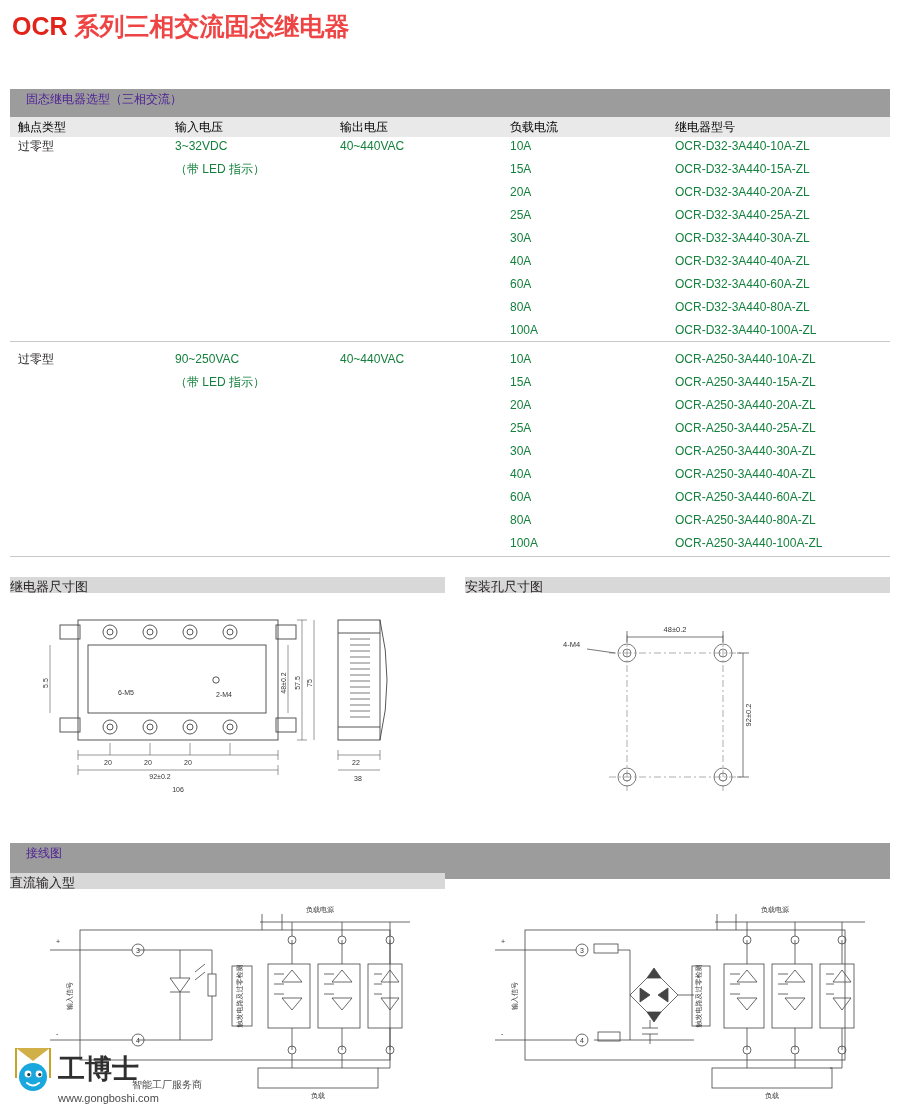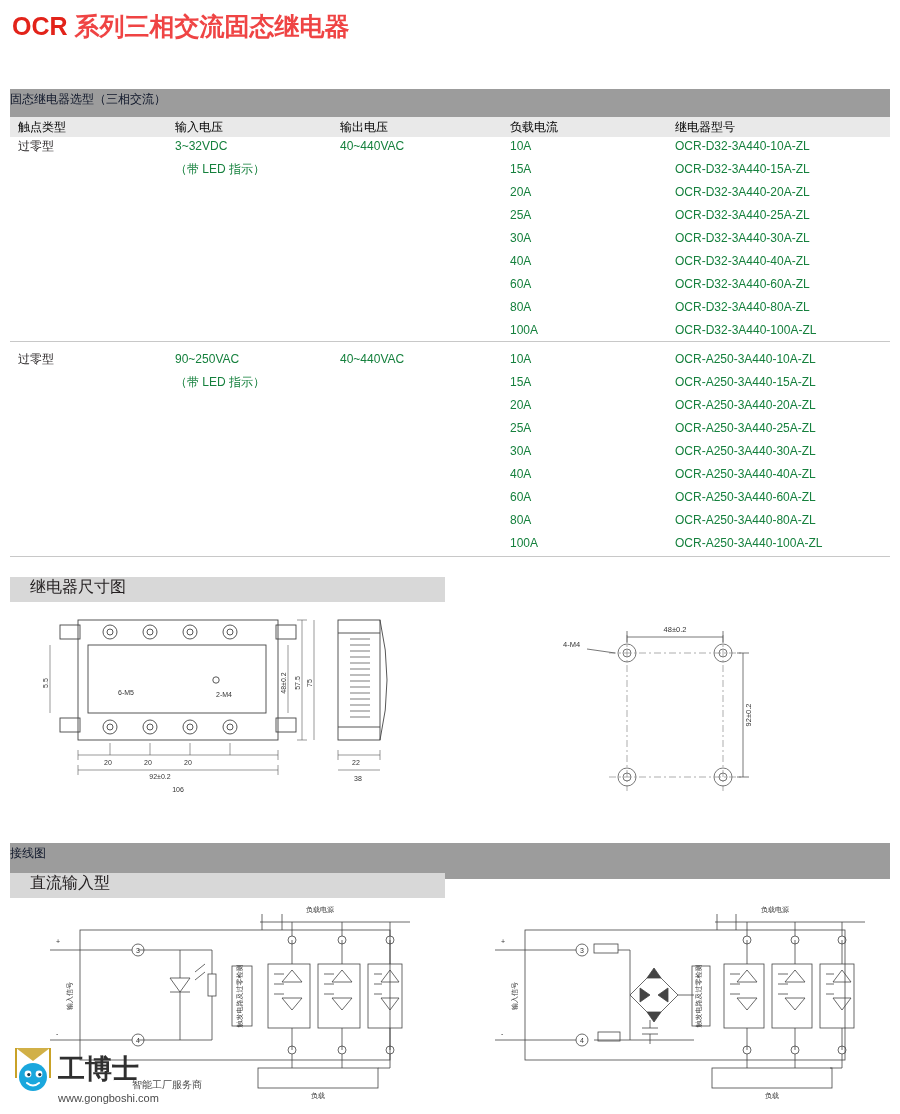--- a/index.html
+++ b/index.html
@@ -14,26 +14,26 @@
   .title{
     position:absolute;left:12px;top:10px;
     font-size:25px;font-weight:bold;letter-spacing:0px;
   }
   .title .red{color:#e2231a;}
   .title .blk{color:#ef4444;}
 
   
   .barhdr{
     position:absolute;left:10px;width:880px;height:36px;
-    background:#9c9c9c;color:#0f172a;font-size:12px;
-    line-height:20px;padding-left:0;box-sizing:border-box;
+    background:#9c9c9c;color:#4c1d95;font-size:12px;
+    line-height:20px;padding-left:16px;box-sizing:border-box;
   }
   .subbar{
-    position:absolute;height:25px;background:#d8d8d8;color:#231f20;
-    font-size:16px;line-height:20px;padding-left:20px;box-sizing:border-box;
+    position:absolute;height:16px;background:#d8d8d8;color:#231f20;
+    font-size:13px;line-height:20px;padding-left:0;box-sizing:border-box;
   }
   .colhdr{
     position:absolute;left:10px;top:117px;width:880px;height:20px;
     background:#e9e9e9;
   }
   .colhdr span{
     position:absolute;top:0;line-height:20px;font-size:12px;color:#000000;
   }
   .cell{position:absolute;font-size:12px;color:#15803d;line-height:21px;}
   .cell.dark{color:#231f20;}
@@ -114,20 +114,21 @@
   <div class="cell" style="left:675px;top:418px;">OCR-A250-3A440-25A-ZL</div>
   <div class="cell" style="left:675px;top:441px;">OCR-A250-3A440-30A-ZL</div>
   <div class="cell" style="left:675px;top:464px;">OCR-A250-3A440-40A-ZL</div>
   <div class="cell" style="left:675px;top:487px;">OCR-A250-3A440-60A-ZL</div>
   <div class="cell" style="left:675px;top:510px;">OCR-A250-3A440-80A-ZL</div>
   <div class="cell" style="left:675px;top:533px;">OCR-A250-3A440-100A-ZL</div>
 
   <div class="hline" style="top:556px;"></div>
 
   <div class="subbar" style="left:10px;top:577px;width:435px;">继电器尺寸图</div>
+  <div class="subbar" style="left:465px;top:577px;width:425px;">安装孔尺寸图</div>
 
   <div class="drawbox" style="left:20px;top:605px;">
     <svg width="420" height="215" viewBox="0 0 420 215">
       <g stroke="#444" fill="none" stroke-width="0.9">
 
         <rect x="58" y="15" width="200" height="120"></rect>
 
         <rect x="68" y="40" width="178" height="68" fill="#fff"></rect>
 
         <g>

